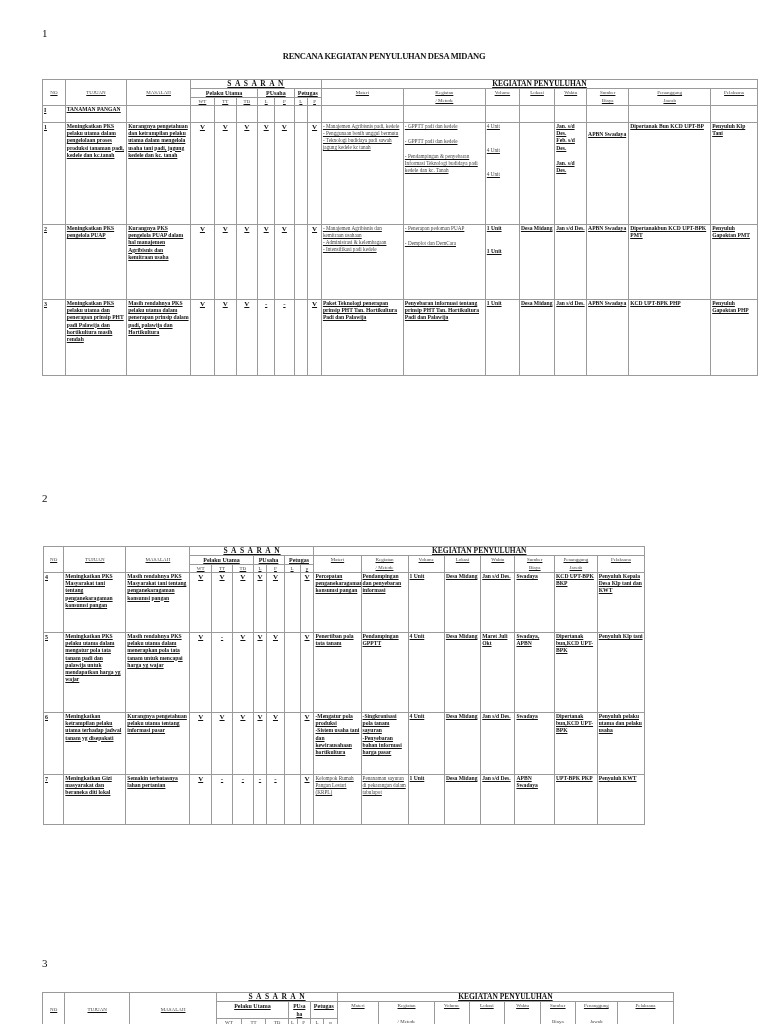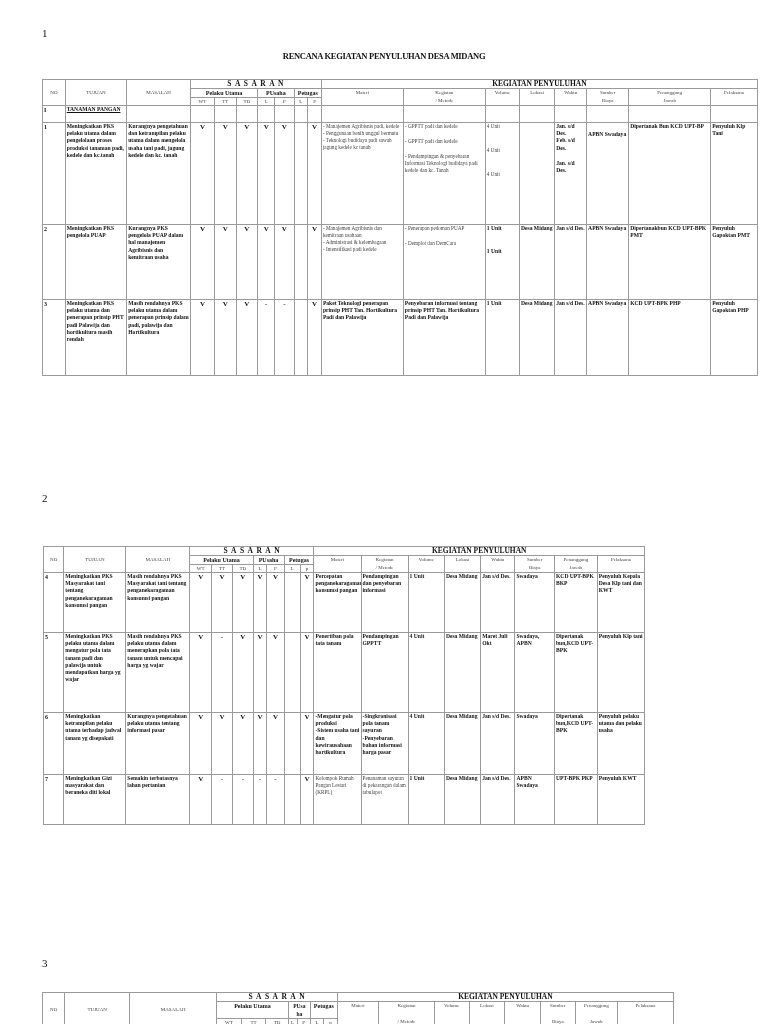--- a/index.html
+++ b/index.html
@@ -1,19 +1,19 @@
 <!DOCTYPE html>
 <html><head>
 <meta charset="utf-8">
 <style>
   html, body { margin: 0; padding: 0; background: #ffffff; }
   body { width: 768px; height: 1024px; position: relative; overflow: hidden; font-family: "Liberation Serif", serif; color: #111; }
   .page-num { position: absolute; font-size: 11px; font-family: "Liberation Serif", serif; }
   .doc-title { position: absolute; left: 0; width: 768px; top: 51px; font-size: 8.5px; font-weight: bold; text-align: center; letter-spacing: -0.3px; }
-  table.plan { position: absolute; border-collapse: collapse; table-layout: fixed; }
+  table.plan { position: absolute; border-collapse: collapse; table-layout: fixed; text-decoration: underline; }
   table.plan td { border: 1px solid #9a9a9a; padding: 0 1px; vertical-align: top; overflow: hidden; }
   .hd { font-size: 5px; color: #444; text-align: center; vertical-align: top; line-height: 8px; }
   .hd-big { font-size: 7.5px; font-weight: bold; color: #111; text-align: center; letter-spacing: 1px; line-height: 8px; }
   .hd-grp { font-size: 6px; font-weight: bold; color: #111; text-align: center; line-height: 8px; }
   .hd-sub { font-size: 5px; color: #444; text-align: center; line-height: 7px; }
   .b { font-size: 5.6px; font-weight: bold; line-height: 7.2px; }
   .r { font-size: 5.2px; color: #444; line-height: 7px; }
   .v { font-size: 7px; font-weight: bold; text-align: center; line-height: 9px; }
   .no { font-size: 6px; font-weight: bold; line-height: 8px; }
   .u { text-decoration: underline; }

